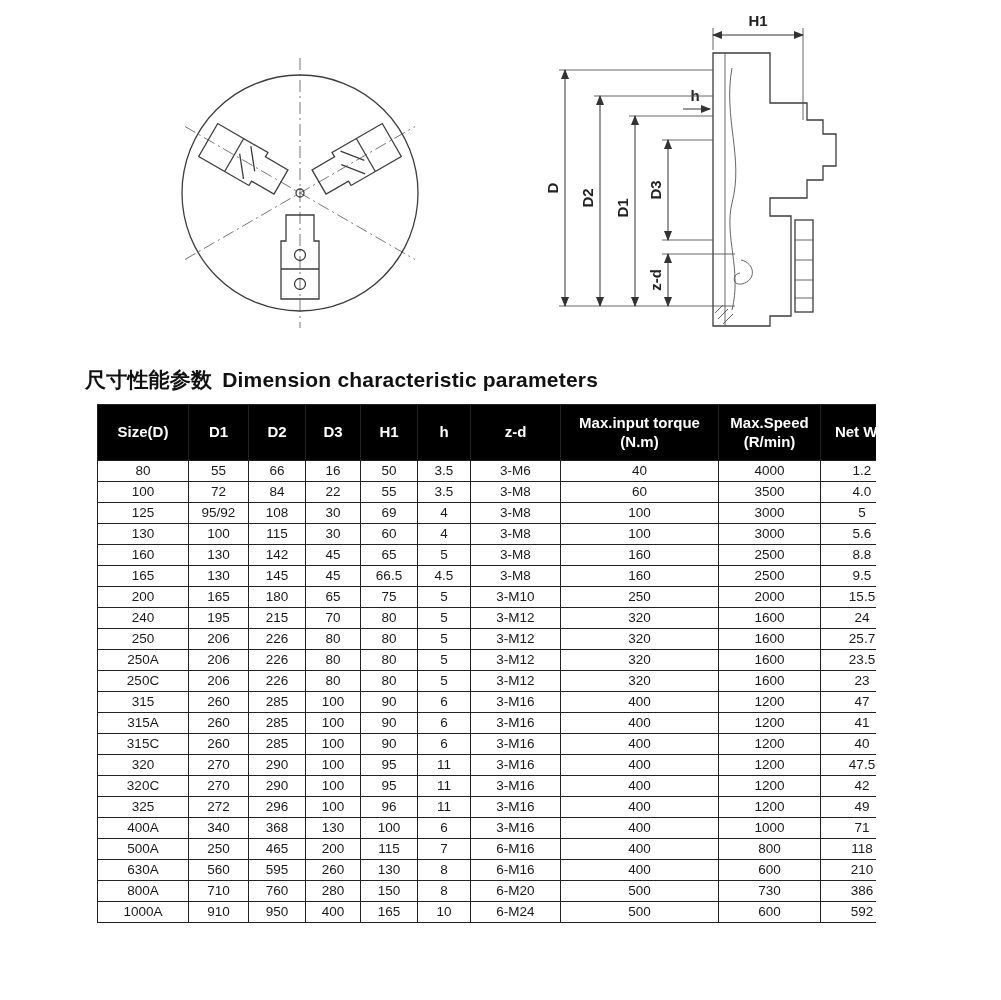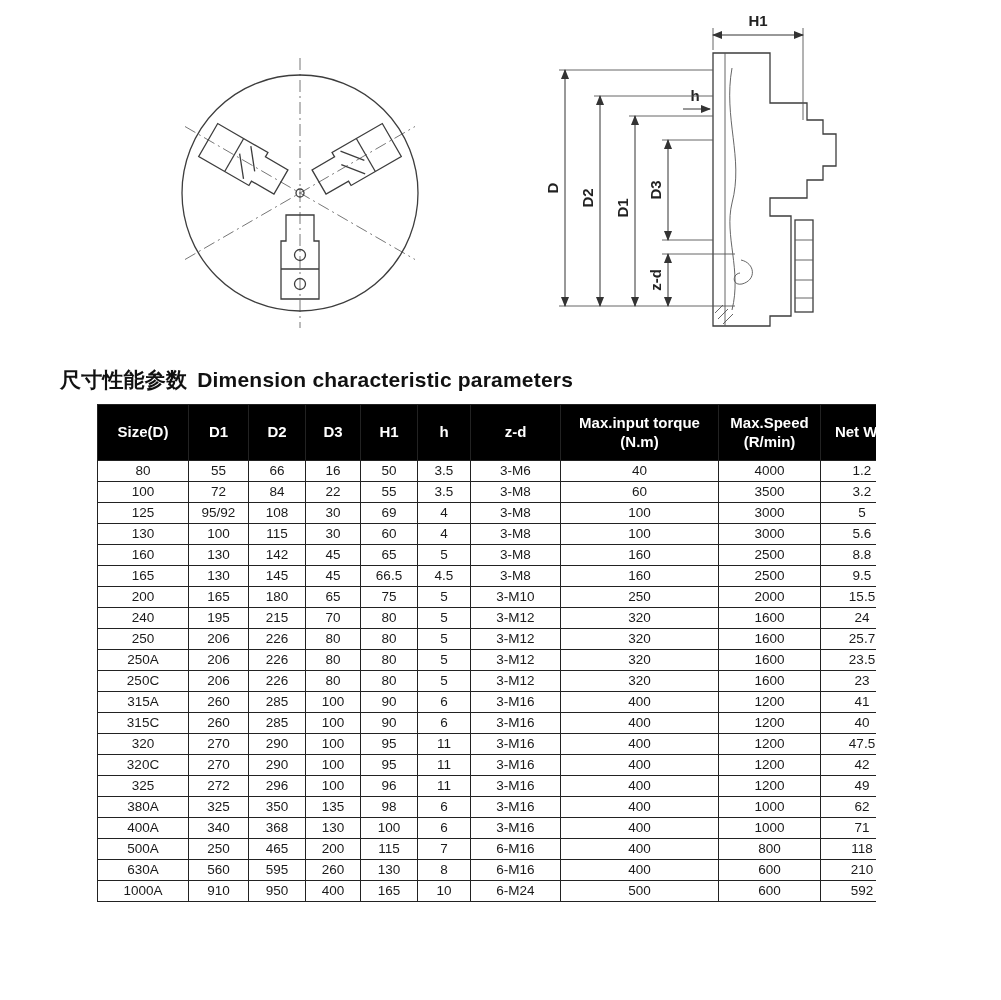--- a/index.html
+++ b/index.html
@@ -5,21 +5,21 @@
   * { margin: 0; padding: 0; box-sizing: border-box; }
   html, body { background: #ffffff; }
   body {
     width: 1001px; height: 1000px;
     font-family: "Liberation Sans", sans-serif;
     color: #111;
   }
   .page { position: relative; width: 876px; height: 1000px; overflow: hidden; background:#fff; }
   .drawings { display: flex; align-items: flex-start; padding: 8px 0 0 55px; height: 362px; }
   .side-view { margin-left: 30px; }
-  .title-row { padding: 4px 0 10px 60px; font-size: 21px; font-weight: bold; letter-spacing: .2px; white-space: nowrap; }
+  .title-row { padding: 4px 0 10px 85px; font-size: 21px; font-weight: bold; letter-spacing: .2px; white-space: nowrap; }
   .title-row .cn { margin-right: 10px; }
   table.spec {
     border-collapse: collapse;
     margin-left: 97px;
     table-layout: fixed;
     width: 806px;
   }
   table.spec th, table.spec td { border: 1px solid #222; text-align: center; }
   table.spec thead th {
     background: #000; color: #fff;
@@ -171,21 +171,21 @@
         <tr>
           <td>100</td>
           <td>72</td>
           <td>84</td>
           <td>22</td>
           <td>55</td>
           <td>3.5</td>
           <td>3-M8</td>
           <td>60</td>
           <td>3500</td>
-          <td>3.2</td>
+          <td>4.0</td>
         </tr>
         <tr>
           <td>125</td>
           <td>95/92</td>
           <td>108</td>
           <td>30</td>
           <td>69</td>
           <td>4</td>
           <td>3-M8</td>
           <td>100</td>
@@ -282,20 +282,32 @@
           <td>226</td>
           <td>80</td>
           <td>80</td>
           <td>5</td>
           <td>3-M12</td>
           <td>320</td>
           <td>1600</td>
           <td>23</td>
         </tr>
         <tr>
+          <td>315</td>
+          <td>260</td>
+          <td>285</td>
+          <td>100</td>
+          <td>90</td>
+          <td>6</td>
+          <td>3-M16</td>
+          <td>400</td>
+          <td>1200</td>
+          <td>47</td>
+        </tr>
+        <tr>
           <td>315A</td>
           <td>260</td>
           <td>285</td>
           <td>100</td>
           <td>90</td>
           <td>6</td>
           <td>3-M16</td>
           <td>400</td>
           <td>1200</td>
           <td>41</td>
@@ -340,32 +352,20 @@
           <td>325</td>
           <td>272</td>
           <td>296</td>
           <td>100</td>
           <td>96</td>
           <td>11</td>
           <td>3-M16</td>
           <td>400</td>
           <td>1200</td>
           <td>49</td>
-        </tr>
-        <tr>
-          <td>380A</td>
-          <td>325</td>
-          <td>350</td>
-          <td>135</td>
-          <td>98</td>
-          <td>6</td>
-          <td>3-M16</td>
-          <td>400</td>
-          <td>1000</td>
-          <td>62</td>
         </tr>
         <tr>
           <td>400A</td>
           <td>340</td>
           <td>368</td>
           <td>130</td>
           <td>100</td>
           <td>6</td>
           <td>3-M16</td>
           <td>400</td>
@@ -390,20 +390,32 @@
           <td>595</td>
           <td>260</td>
           <td>130</td>
           <td>8</td>
           <td>6-M16</td>
           <td>400</td>
           <td>600</td>
           <td>210</td>
         </tr>
         <tr>
+          <td>800A</td>
+          <td>710</td>
+          <td>760</td>
+          <td>280</td>
+          <td>150</td>
+          <td>8</td>
+          <td>6-M20</td>
+          <td>500</td>
+          <td>730</td>
+          <td>386</td>
+        </tr>
+        <tr>
           <td>1000A</td>
           <td>910</td>
           <td>950</td>
           <td>400</td>
           <td>165</td>
           <td>10</td>
           <td>6-M24</td>
           <td>500</td>
           <td>600</td>
           <td>592</td>

